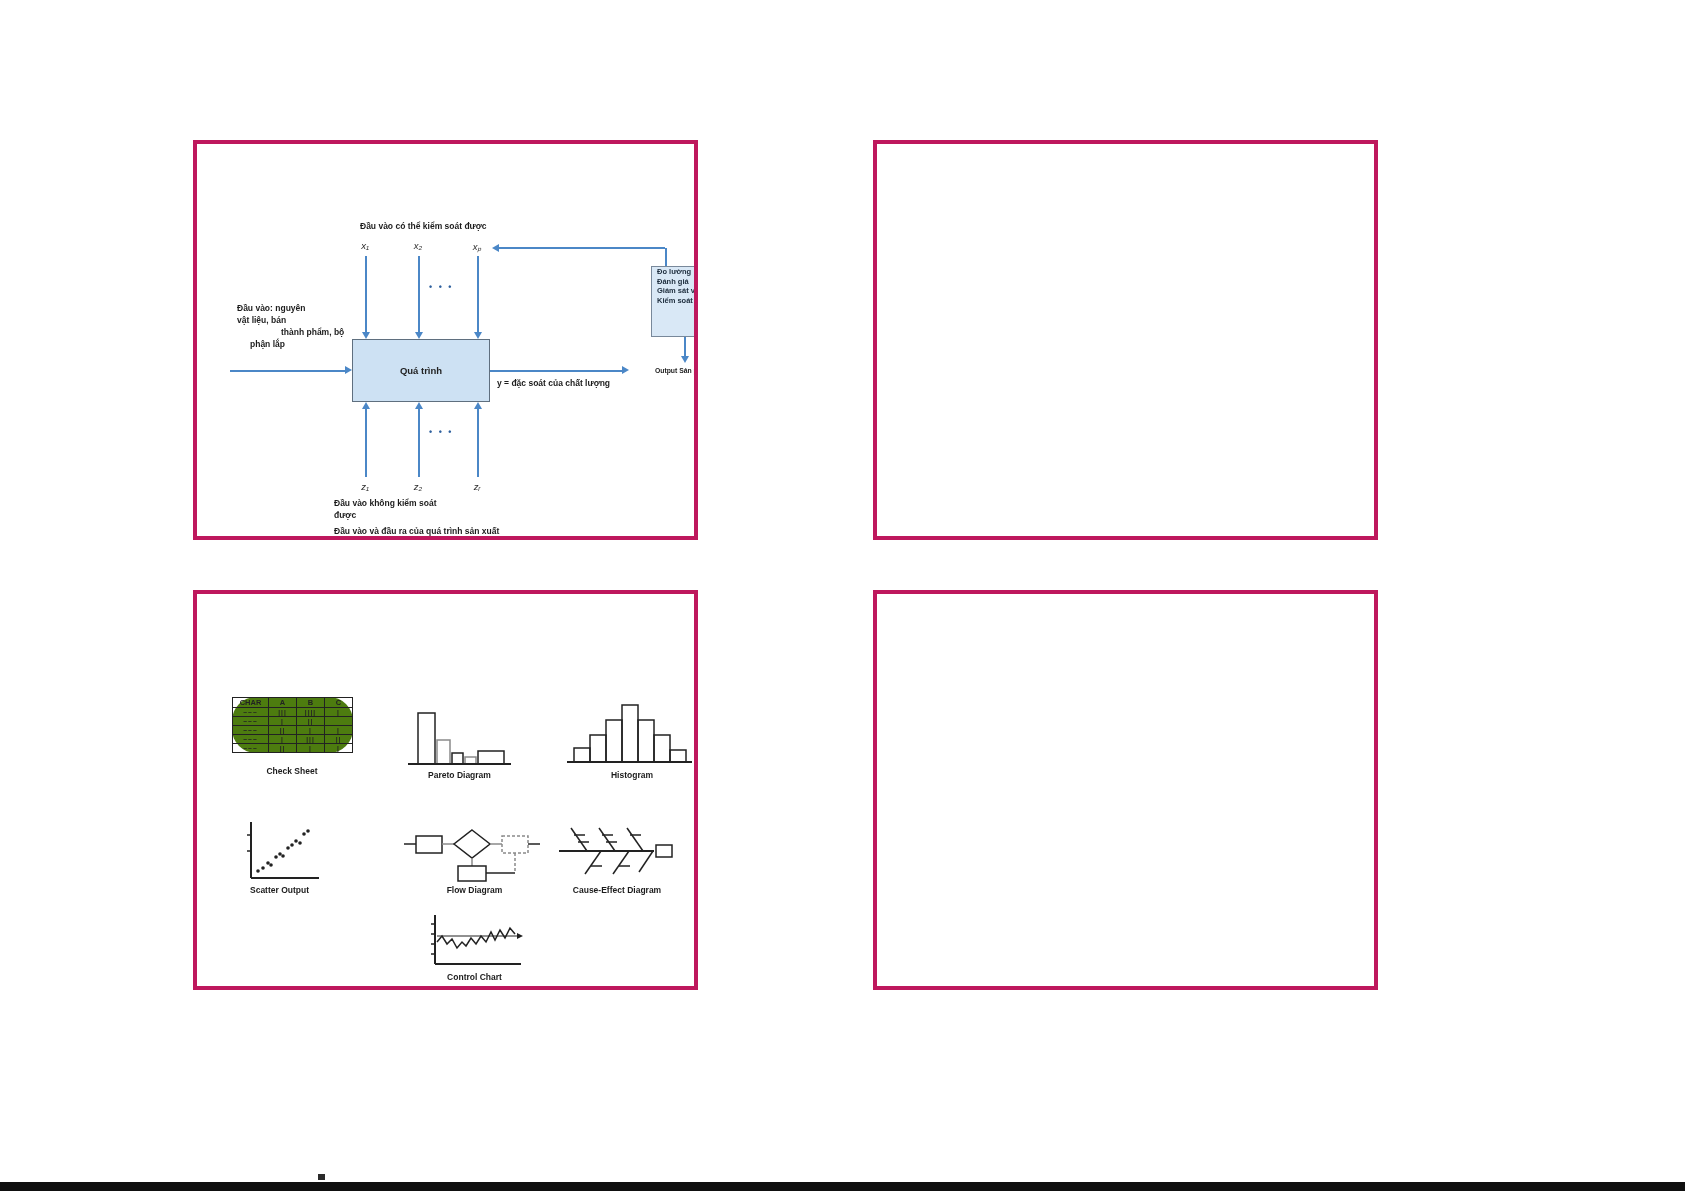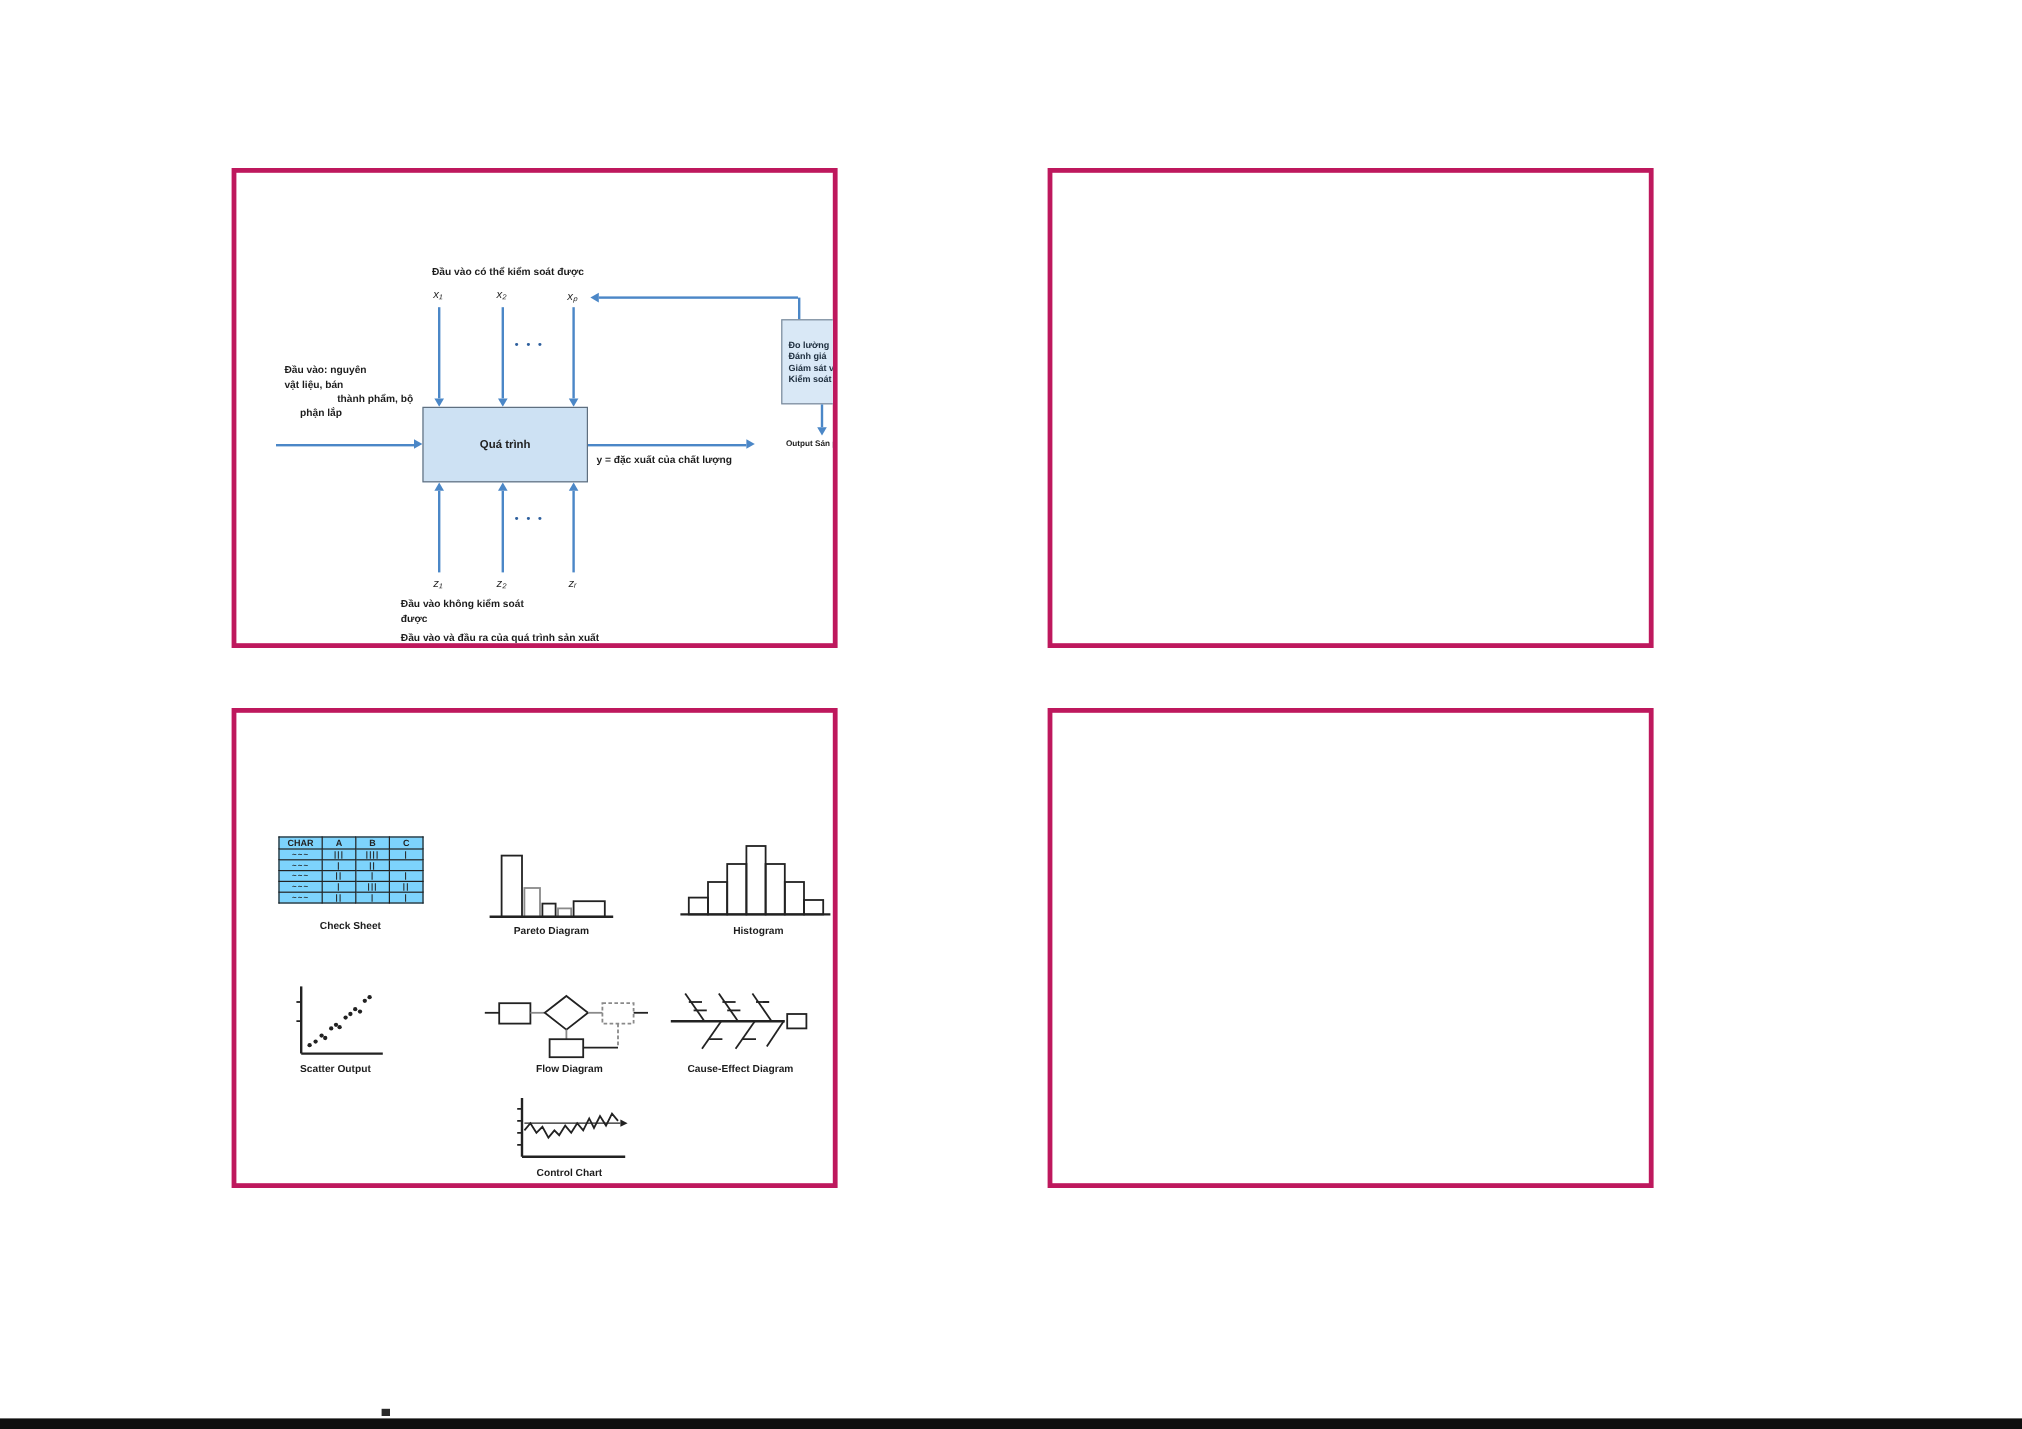--- a/index.html
+++ b/index.html
@@ -28,26 +28,26 @@
   .ah.right{border-top:4px solid transparent;border-bottom:4px solid transparent;border-left:7px solid var(--blue);}
 
   .dtext{position:absolute;font-size:8.5px;font-weight:600;color:var(--ink);line-height:12px;white-space:nowrap;}
   .mathvar{position:absolute;font-family:Liberation Sans, sans-serif;font-style:italic;font-size:9.5px;color:#2a2a2a;width:14px;text-align:center;}
   .dots{position:absolute;font-size:9px;font-weight:700;color:#2d5f9d;letter-spacing:2px;}
 
   .process-box{position:absolute;left:155px;top:195px;width:138px;height:63px;background:var(--process-fill);
     border:1px solid #5f6f7f;display:flex;align-items:center;justify-content:center;}
   .process-box .lbl{font-size:9.5px;font-weight:600;color:#222;}
   .measure-box{position:absolute;left:454px;top:122px;width:52px;height:71px;background:var(--measure-fill);
-    border:1px solid #78889a;display:flex;flex-direction:column;justify-content:center;padding-left:5px;}
+    border:1px solid #78889a;display:flex;flex-direction:column;padding-left:5px;}
   .measure-box div{font-size:7.5px;font-weight:600;color:#203040;line-height:9.5px;white-space:nowrap;}
 
   
   .tool-label{position:absolute;font-size:8.5px;font-weight:600;color:var(--ink);text-align:center;}
-  .cs-table{position:absolute;left:35px;top:103px;border-collapse:collapse;background:#7dd3fc;}
+  .cs-table{position:absolute;left:35px;top:103px;border-collapse:collapse;background:#4d7c0f;border-radius:24px;}
   .cs-table th,.cs-table td{border:1px solid #222;color:#222;text-align:center;padding:0 2px;height:9px;}
   .cs-table th{font-size:7.5px;font-weight:700;}
   .cs-table td{font-size:6.5px;font-weight:600;letter-spacing:1px;}
   .cs-table .c0{width:36px;}
   .cs-table .c1,.cs-table .c2,.cs-table .c3{width:28px;}
 
   svg{position:absolute;overflow:visible;}
   .stroke{fill:none;stroke:#222;stroke-width:1.5;}
   .stroke2{fill:none;stroke:#222;stroke-width:2;}
   .gray{fill:none;stroke:#8a8a8a;stroke-width:1.5;}
@@ -89,21 +89,21 @@
 
     <div class="hline" style="left:33px;top:226px;width:115px;"></div>
     <div class="ah right" style="left:148px;top:222px;"></div>
 
     <div class="process-box">
       <span class="lbl">Quá trình</span>
     </div>
 
     <div class="hline" style="left:293px;top:226px;width:132px;"></div>
     <div class="ah right" style="left:425px;top:222px;"></div>
-    <div class="dtext" style="left:300px;top:233px;">y = đặc xuất của chất lượng</div>
+    <div class="dtext" style="left:300px;top:233px;">y = đặc soát của chất lượng</div>
 
     <div class="measure-box">
       <div>Đo lường</div>
       <div>Đánh giá</div>
       <div>Giám sát và</div>
       <div>Kiểm soát</div>
     </div>
     <div class="vline" style="left:487px;top:193px;height:19px;"></div>
     <div class="ah down" style="left:484px;top:212px;"></div>
     <div class="dtext" style="left:458px;top:221px;font-size:6.8px;">Output Sản phẩm</div>

